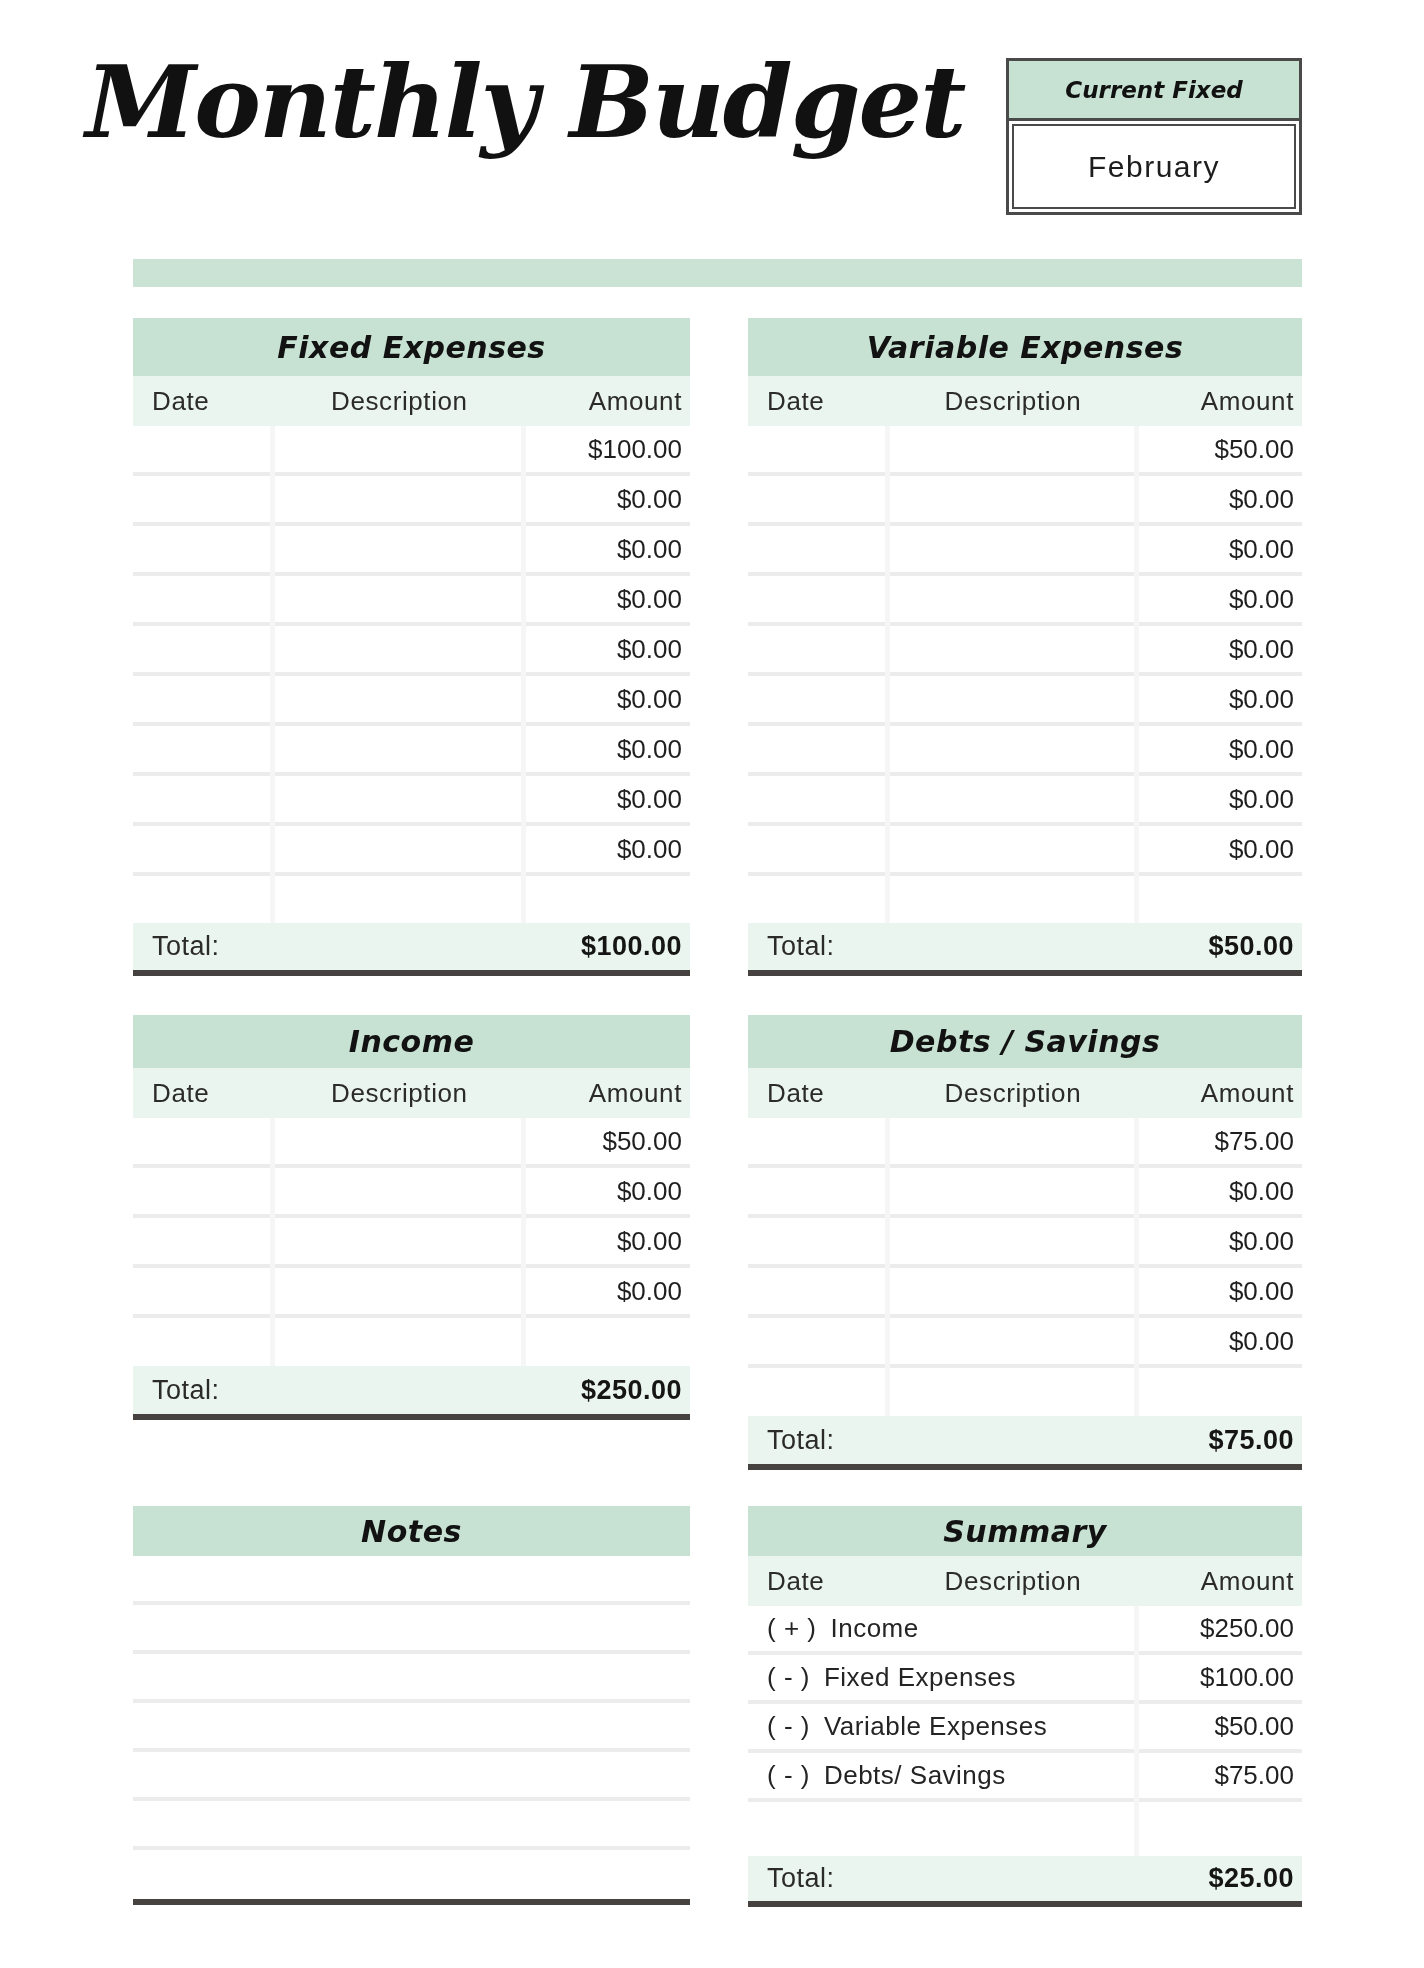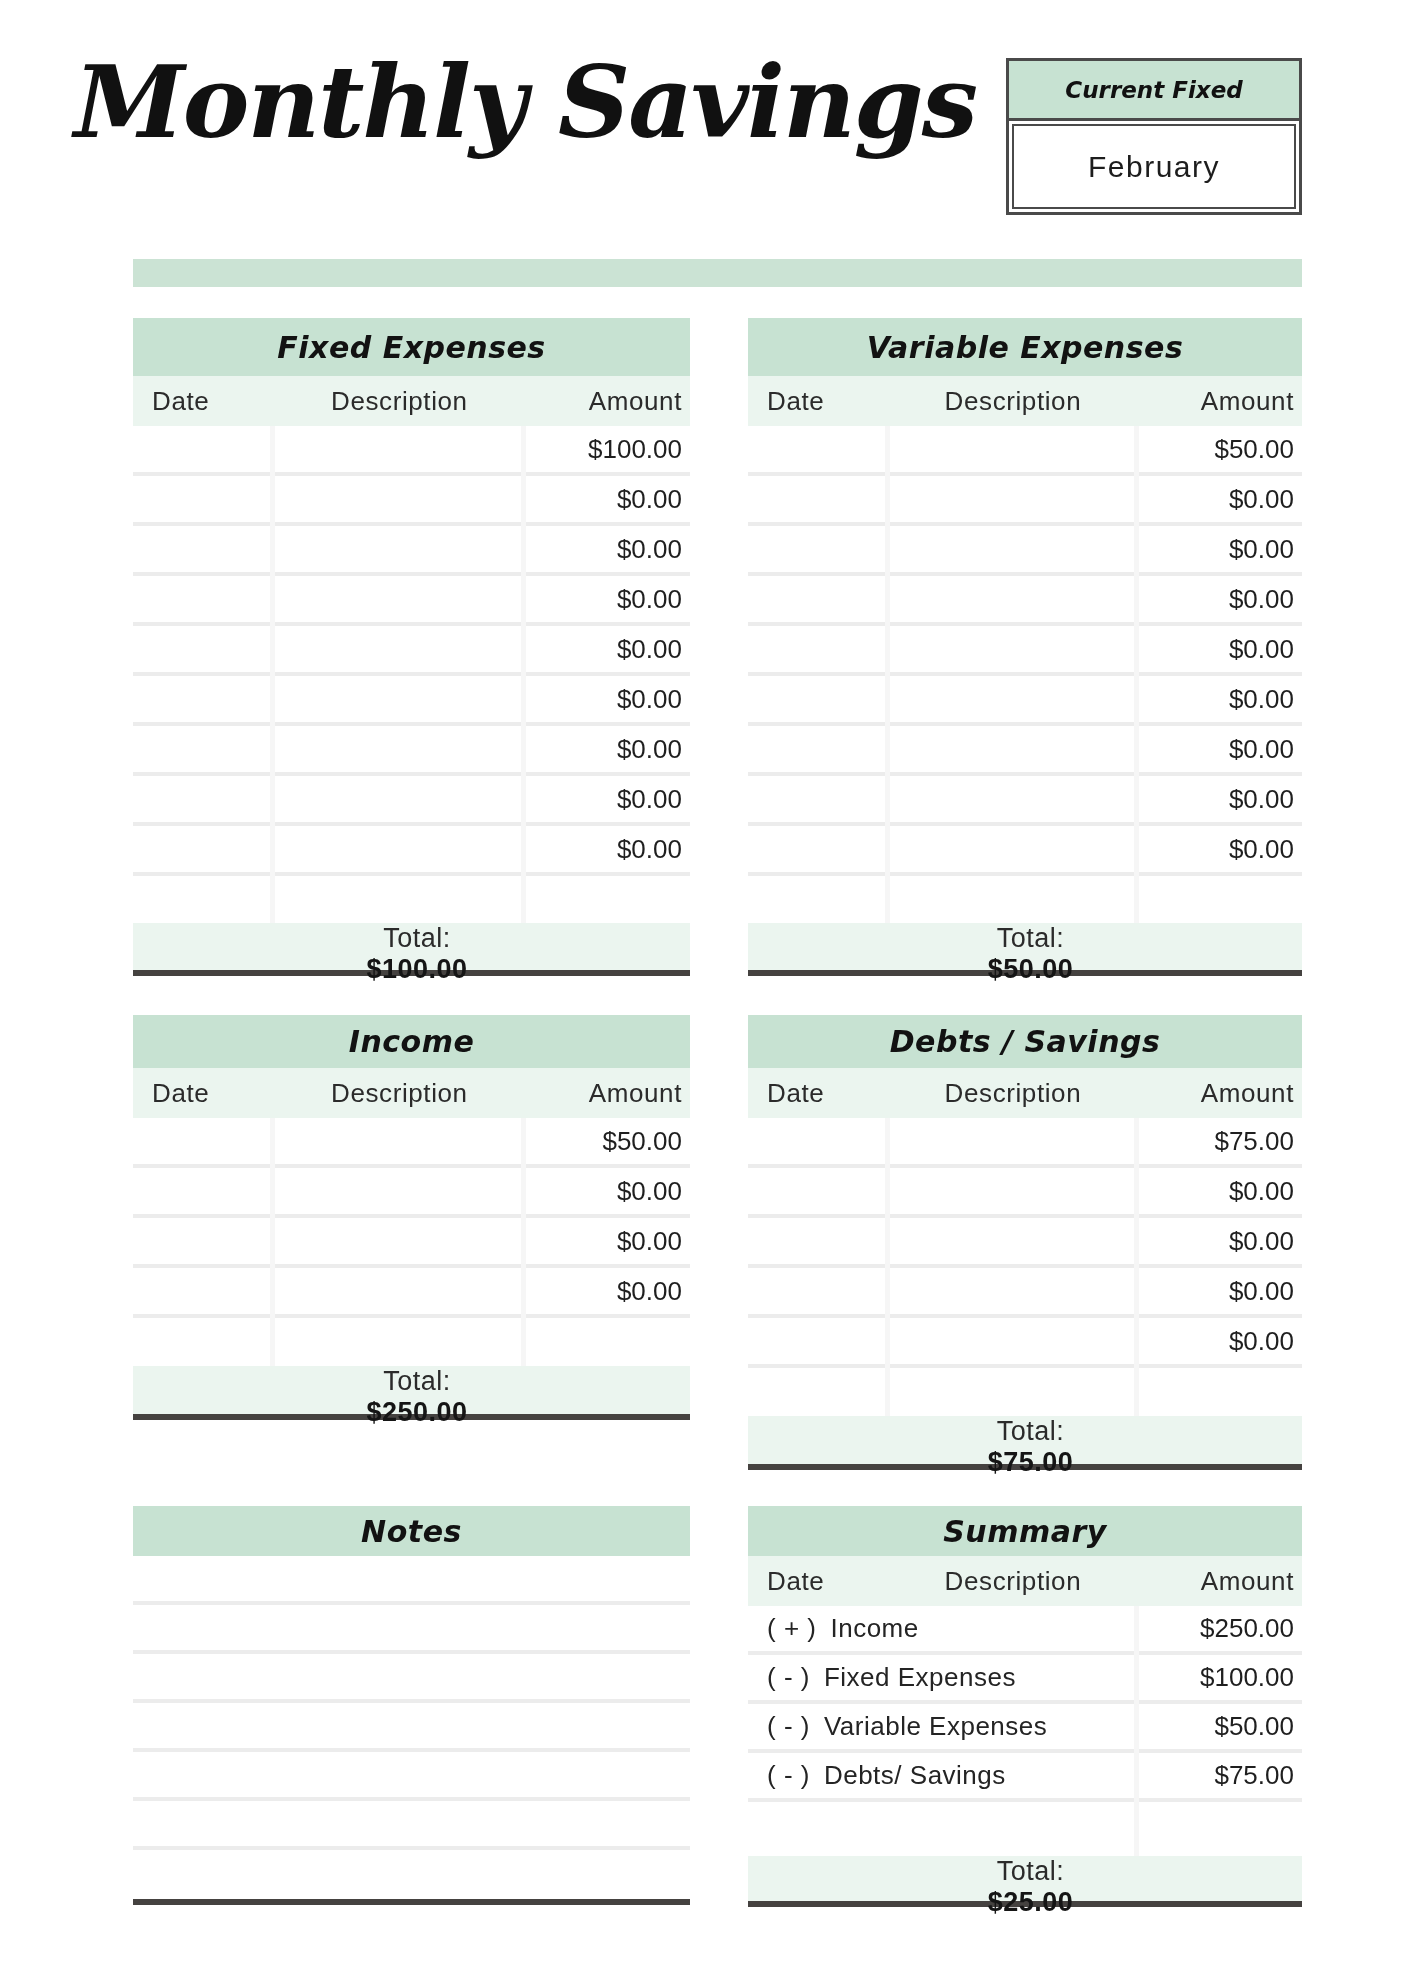--- a/index.html
+++ b/index.html
@@ -76,21 +76,21 @@
   .cell.amt  {
     width:30%; display:flex; align-items:center; justify-content:flex-end;
     padding-right:8px; font-size:26px; color:#1f1f1f;
   }
   .row.empty { height:47px; }
   .band2 .row.empty { height:48px; }
 
   .total-row {
     height:47px; background:#ebf5ef; display:flex; align-items:center;
     justify-content:space-between; padding:0 8px 0 19px; box-sizing:border-box;
-    font-size:27px; letter-spacing:0.5px;flex-direction:column;
+    font-size:27px; letter-spacing:0.5px;
   }
   .band2 .total-row { height:48px; }
   .total-amt { font-weight:700; color:#151515; }
   .bottom-bar { height:6px; background:#454240; }
 
   
   .note-row { height:49px; border-bottom:4px solid #ececec; box-sizing:border-box; }
   .note-row.last { border-bottom:none; }
 
   
@@ -105,21 +105,21 @@
   }
   .srow.sep .s-desc, .srow.sep .s-amt { border-bottom:4px solid #ececec; }
   .srow.sempty { height:54px; }
   .summary .total-row { height:45px; }
 </style>
 </head>
 <body>
 
 <div class="page">
 
-  <div class="page-title">Monthly Savings</div>
+  <div class="page-title">Monthly Budget</div>
 
   <div class="month-box">
     <div class="month-label">Current Fixed</div>
     <div class="month-value">February</div>
   </div>
 
   <div class="top-banner"></div>
 
   <div class="content">
 

